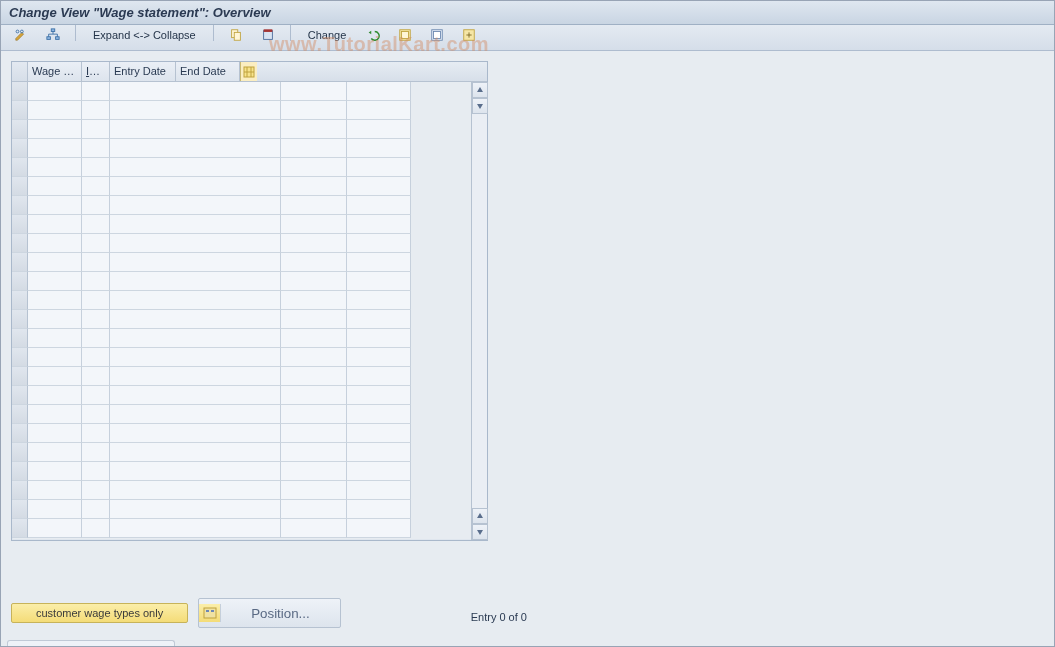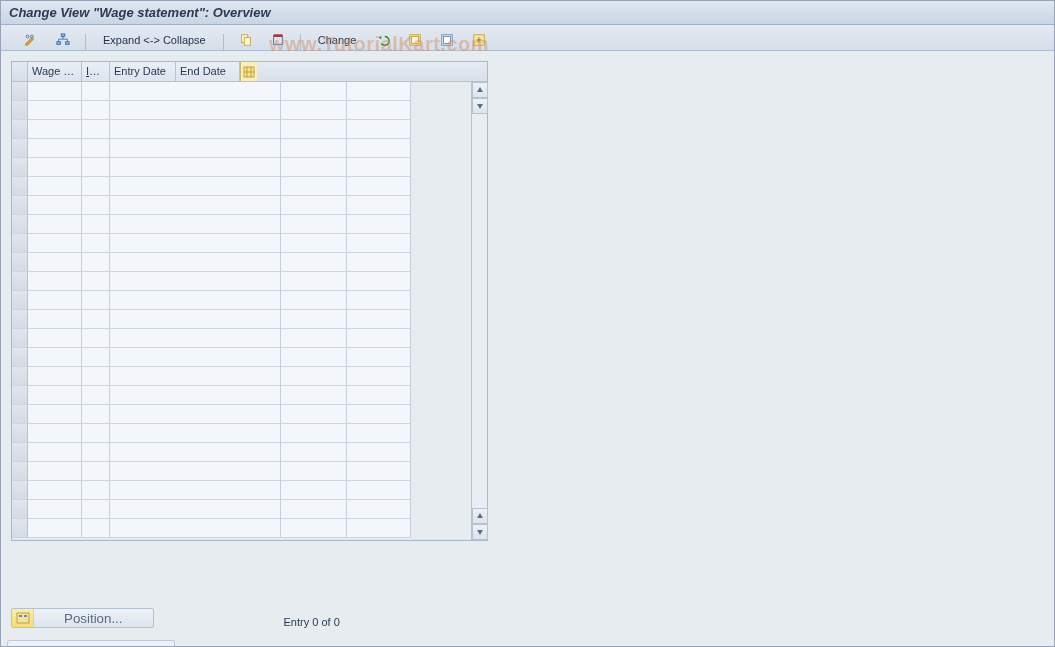--- a/index.html
+++ b/index.html
@@ -31,22 +31,22 @@
       font-weight: bold;
       font-style: italic;
       font-size: 13px;
       color: #2b3a52;
     }
     .toolbar {
       background: linear-gradient(#e4eaf2, #d5dee9);
       border-bottom: 1px solid #aebccf;
       height: 26px;
       display: flex;
-      align-items: flex-end;
-      padding: 0 18px;
+      align-items: flex-start;
+      padding: 0 8px;
       gap: 8px;
     }
     .tb-btn {
       height: 20px;
       display: inline-flex;
       align-items: center;
       justify-content: center;
       padding: 0 4px;
       border: 1px solid transparent;
       border-radius: 2px;
@@ -168,21 +168,21 @@
       height:20px;
       background: linear-gradient(#fbeea9, #f4dc78);
       border:1px solid #c7b35a;
       border-radius:2px;
       padding:0 24px;
       font-size:11px;
       color:#3a3a3a;
       cursor:pointer;
     }
     .pos-btn {
-      height:20px;
+      height:30px;
       display:inline-flex;
       align-items:center;
       background: linear-gradient(#eef2f8,#dde4ed);
       border:1px solid #b6c2d1;
       border-radius:2px;
       cursor:pointer;
     }
     .pos-btn .pos-icon {
       width:22px; height:18px;
       display:flex; align-items:center; justify-content:center;
@@ -509,20 +509,21 @@
       </div>
       <div class="vs-btn">
         <svg width="8" height="8" viewBox="0 0 8 8">
             <path d="M4 7L1 2h6z" fill="#5a6e8c"></path>
           </svg>
       </div>
     </div>
   </div>
 
   <div class="footer">
+    <button class="yellow-btn">customer wage types only</button>
     <button class="pos-btn">
       <span class="pos-icon">
         <svg width="14" height="12" viewBox="0 0 14 12">
             <rect x="1" y="1" width="12" height="10" fill="#f0e2a2" stroke="#bfa23e"></rect>
             <rect x="3" y="3" width="3" height="2" fill="#6c87b7"></rect>
             <rect x="8" y="3" width="3" height="2" fill="#6c87b7"></rect>
           </svg>
       </span>
       <span class="pos-label">Position...</span>
     </button>

